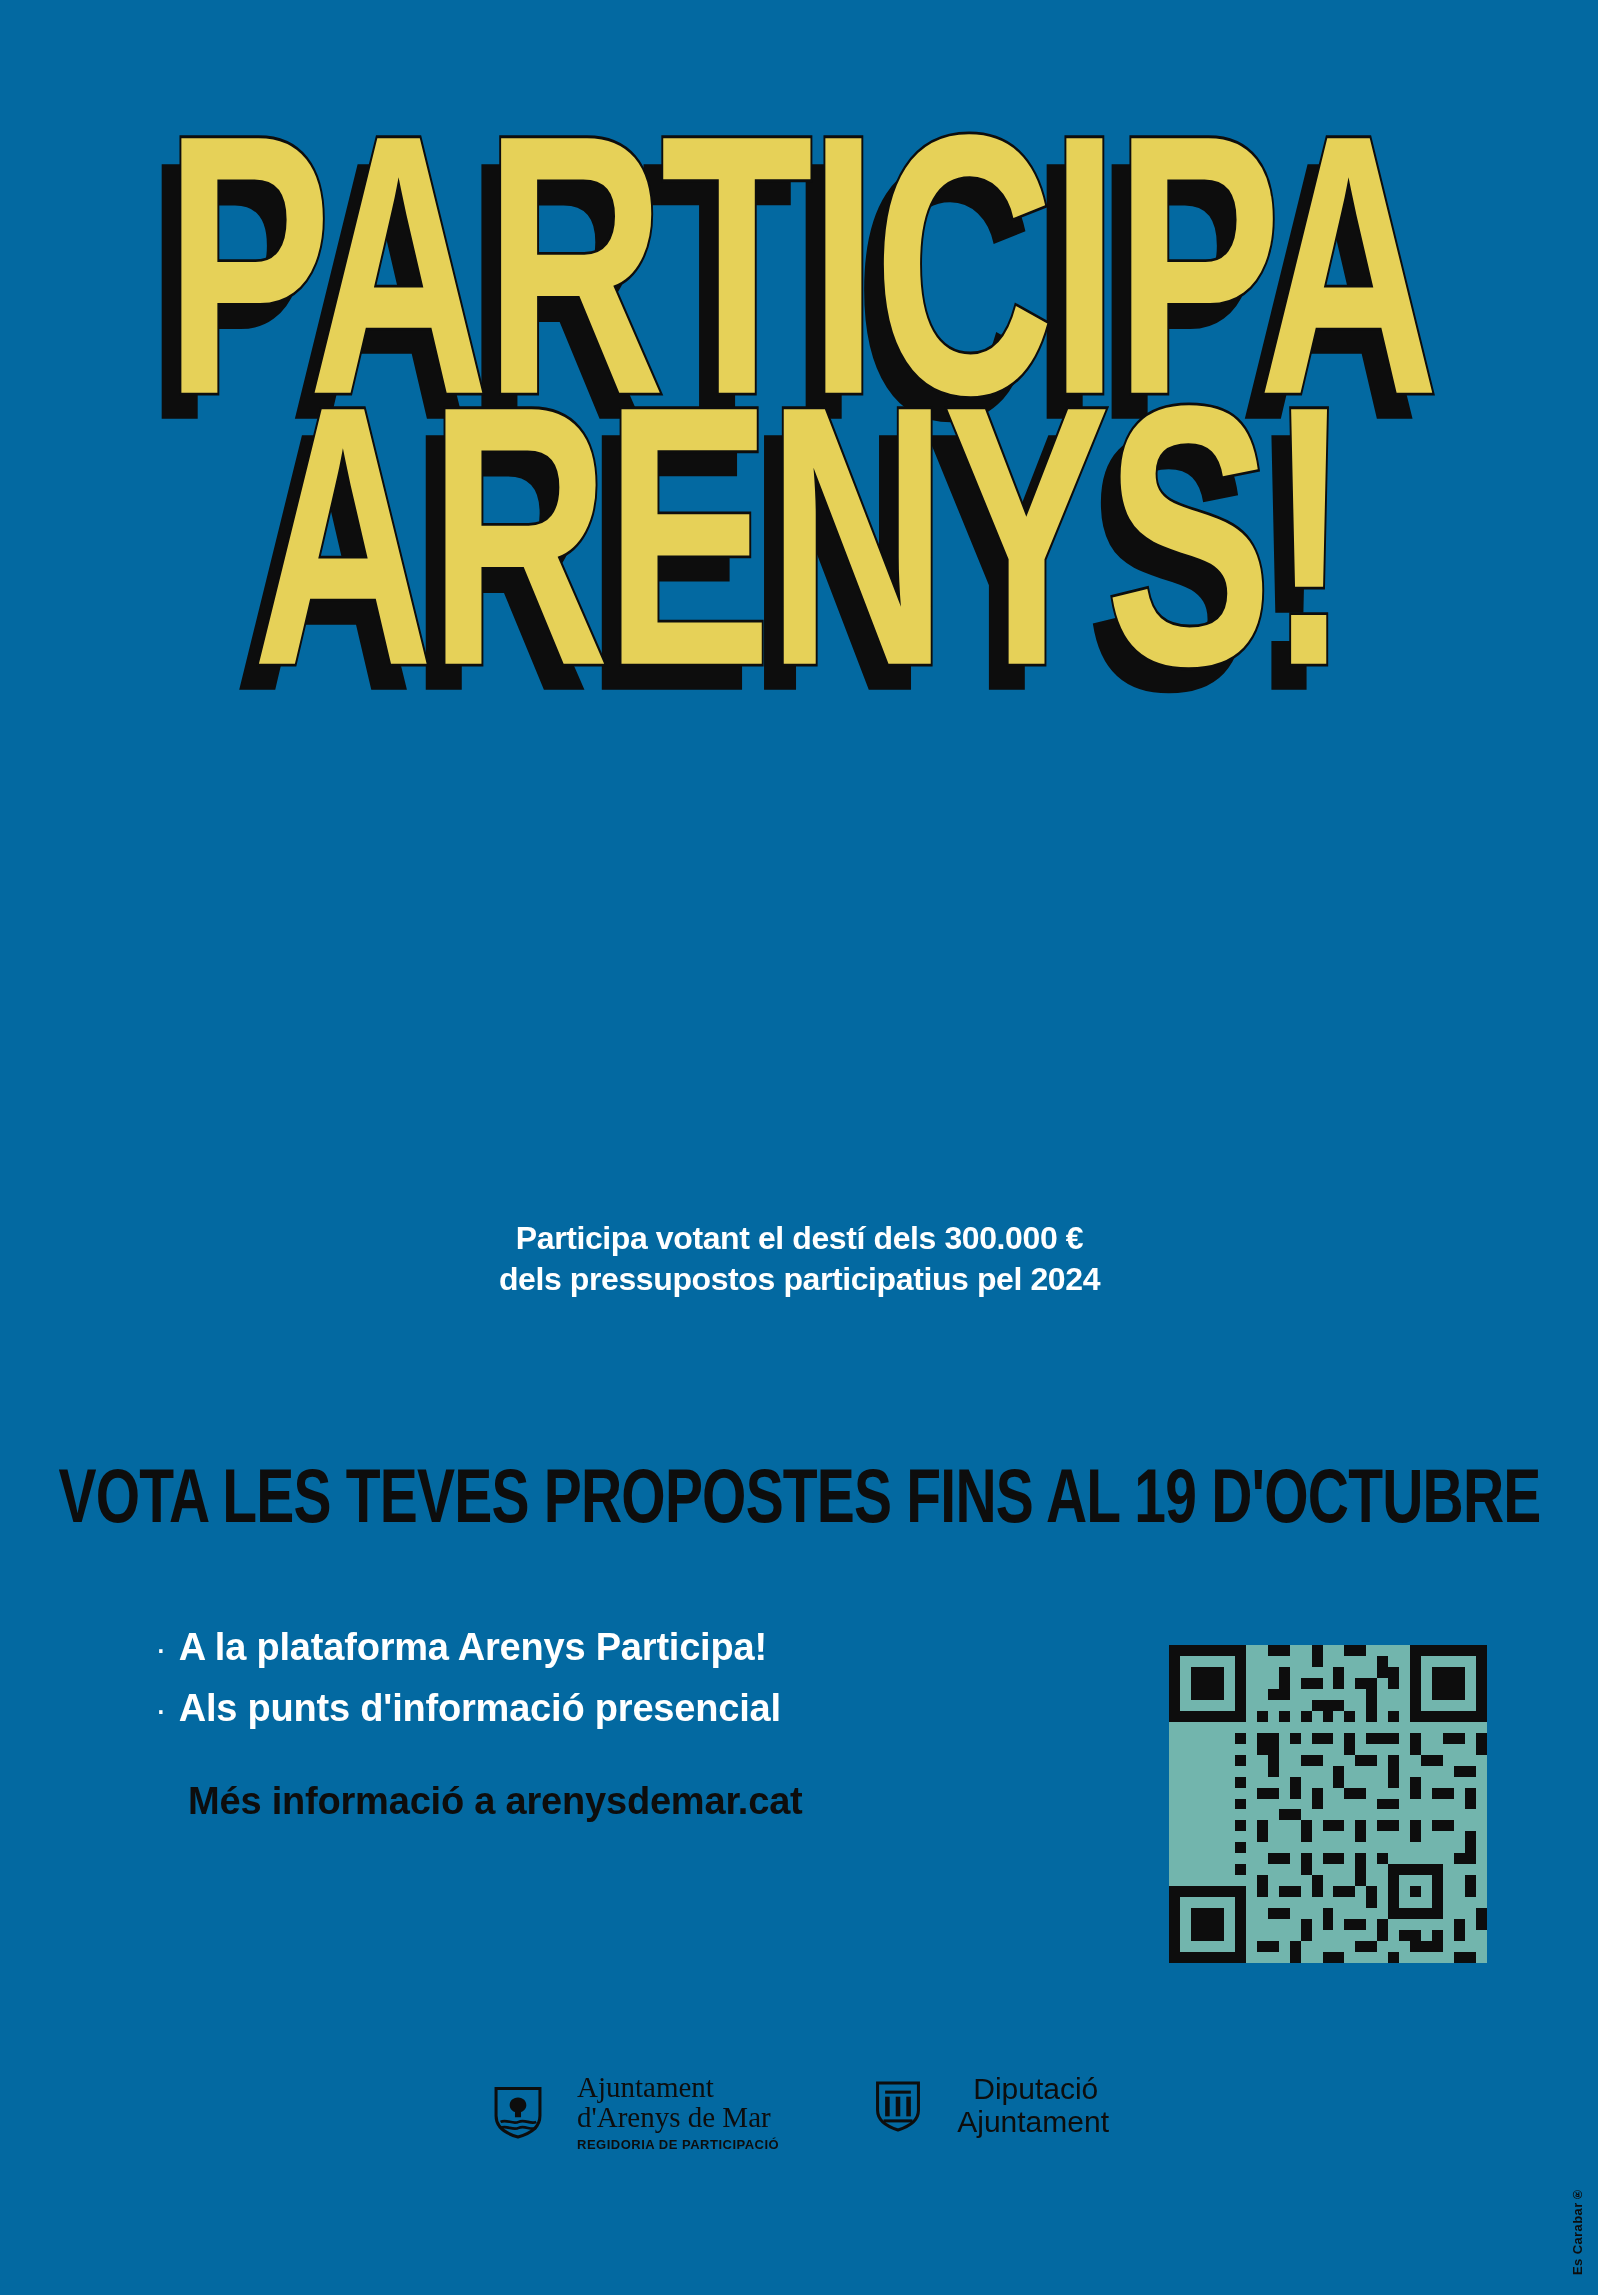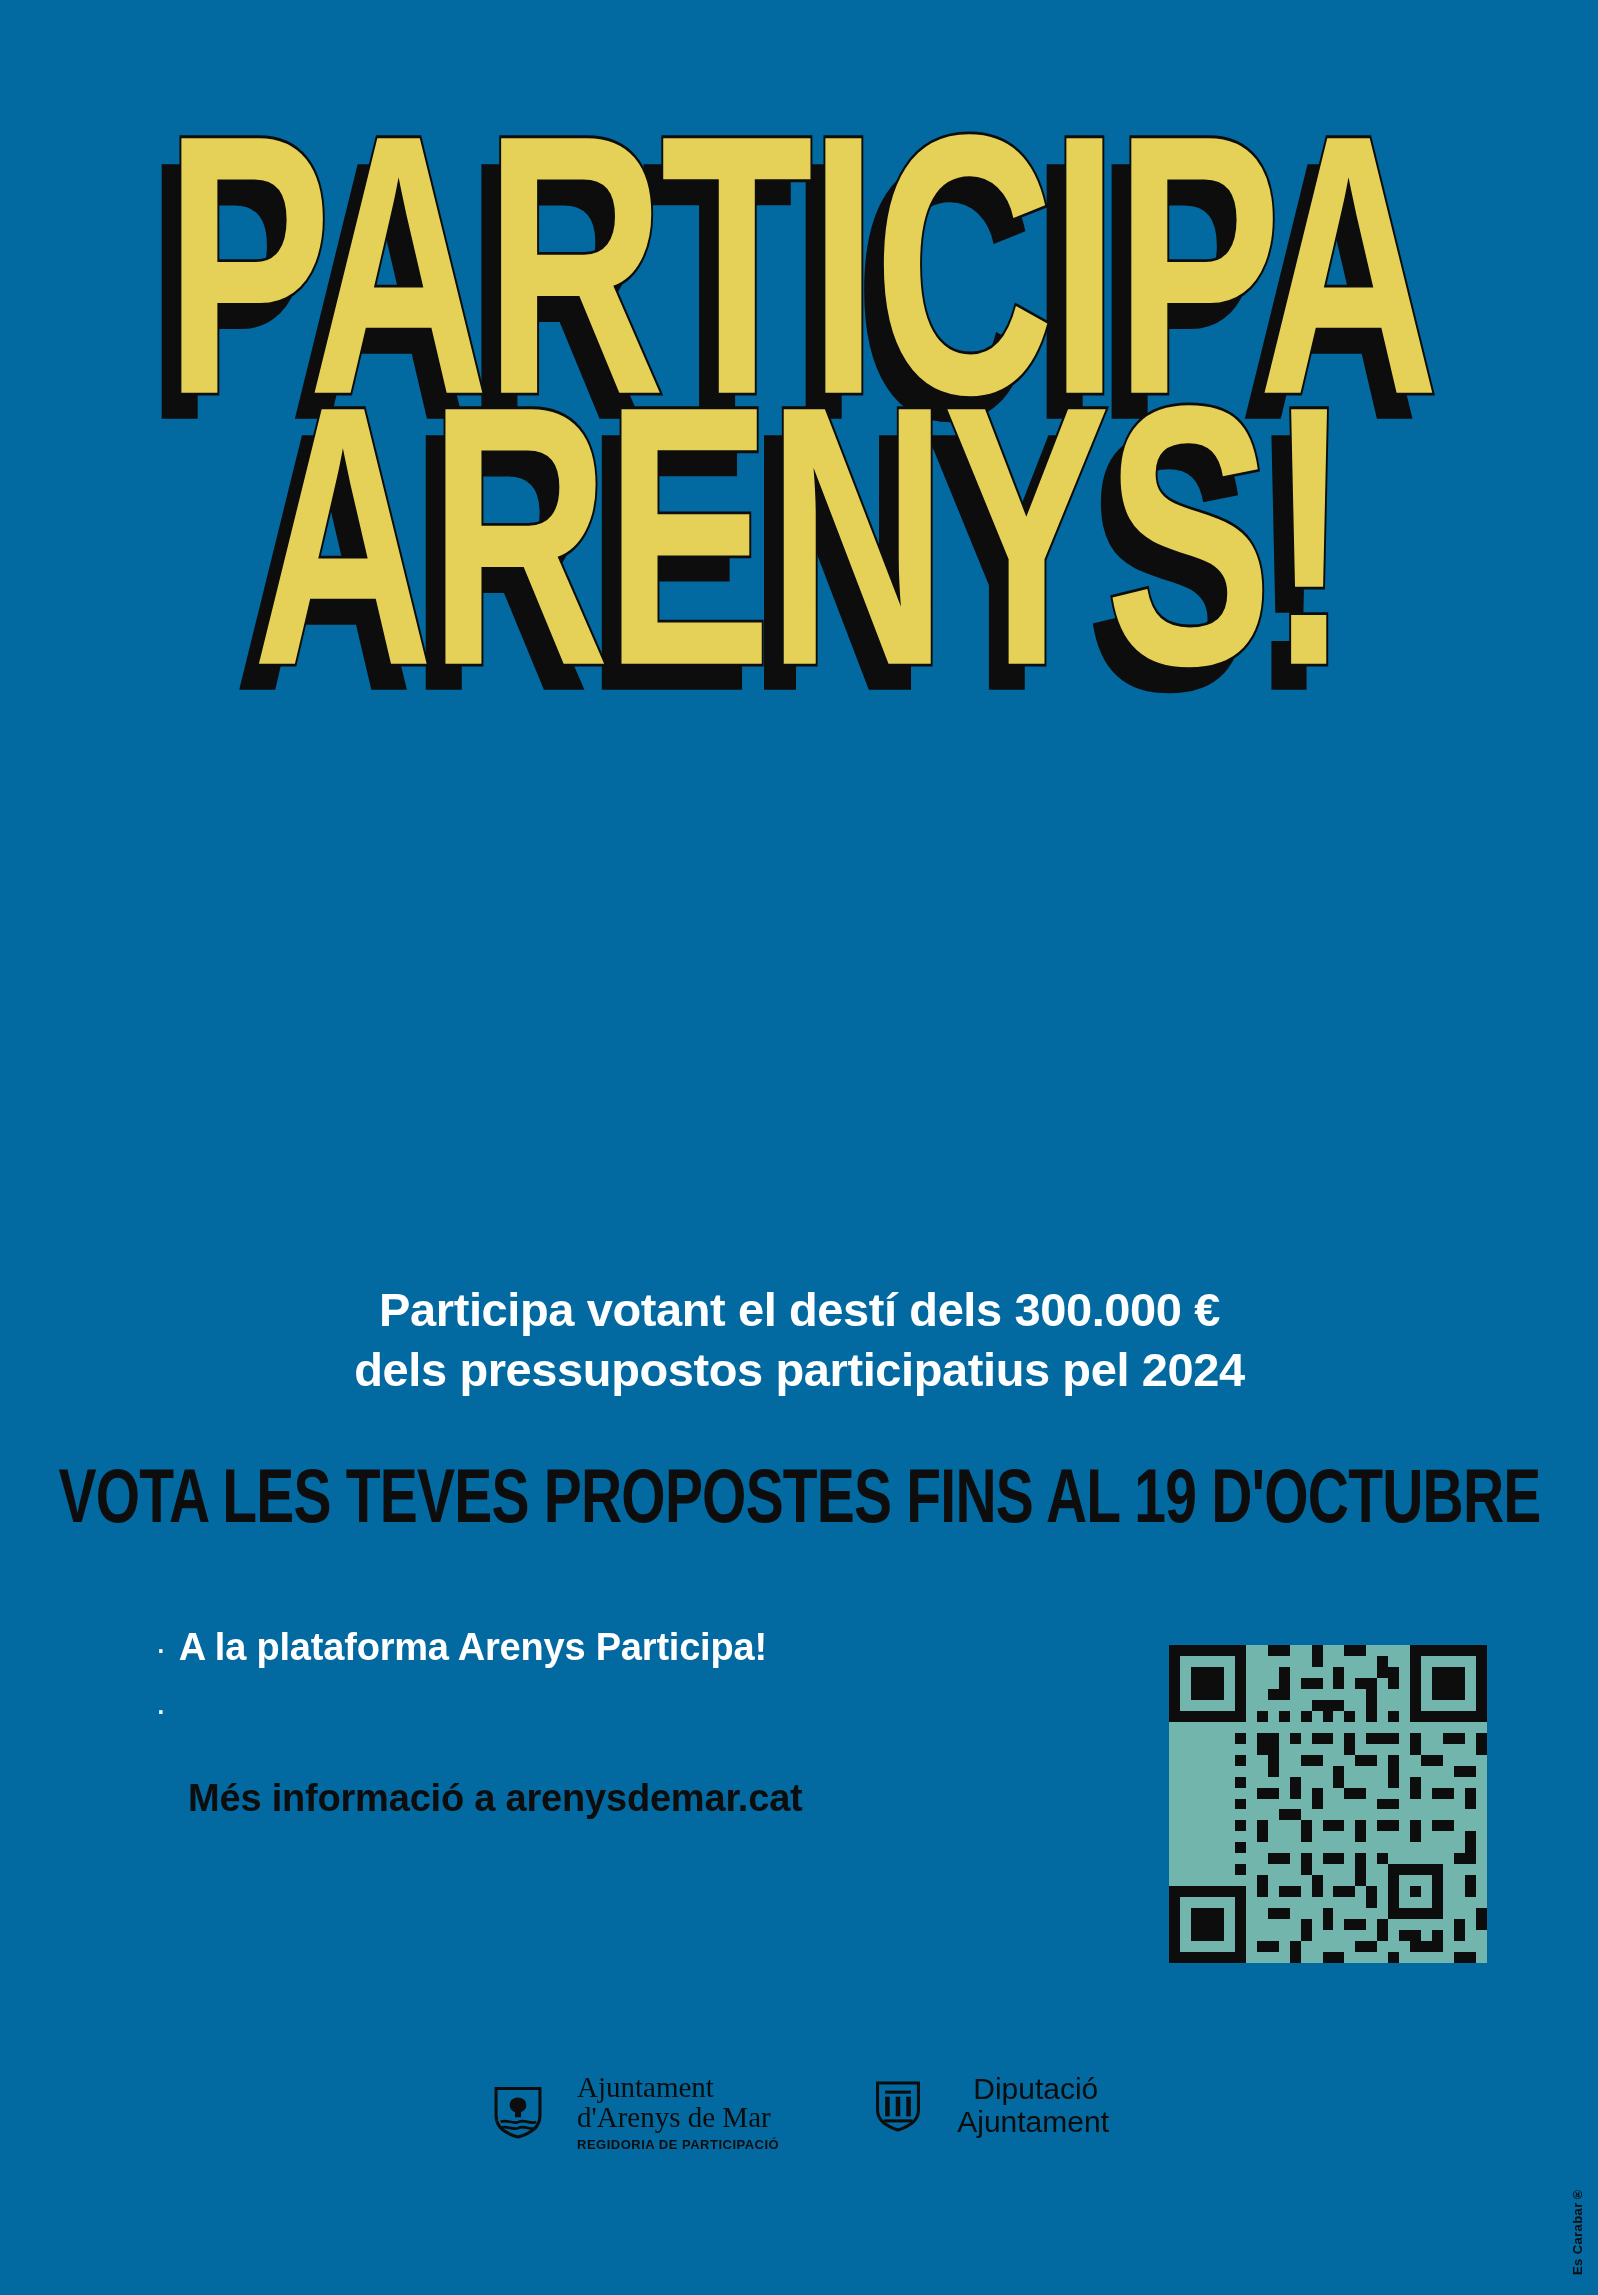--- a/index.html
+++ b/index.html
@@ -74,24 +74,24 @@
     transform: scaleY(1.48);
     transform-origin: center top;
     z-index: 2;
   }
 
   
   .subtitle {
     position: absolute;
     left: 0;
     right: 0;
-    top: 1280px;
+    top: 1218px;
     text-align: center;
     color: #ffffff;
-    font-size: 47px;
+    font-size: 32px;
     font-weight: 700;
     line-height: 1.28;
     letter-spacing: -0.4px;
   }
 
   
   .deadline {
     position: absolute;
     left: 0;
     right: 0;
@@ -245,20 +245,21 @@
 
   <div class="info-block">
 
     <div class="bullet-row">
       <span class="bullet-dot">·</span>
       <span class="bullet-text">A la plataforma Arenys Participa!</span>
     </div>
 
     <div class="bullet-row second">
       <span class="bullet-dot">·</span>
+      <span class="bullet-text">Als punts d'informació presencial</span>
     </div>
 
     <div class="more-info">Més informació a arenysdemar.cat</div>
   </div>
 
   <div class="qr">
     <svg width="318" height="318" viewBox="0 0 29 29" shape-rendering="crispEdges" aria-hidden="true">
       <rect width="29" height="29" fill="#72b5ad"></rect>
       <g fill="#0d0d0d">
 

